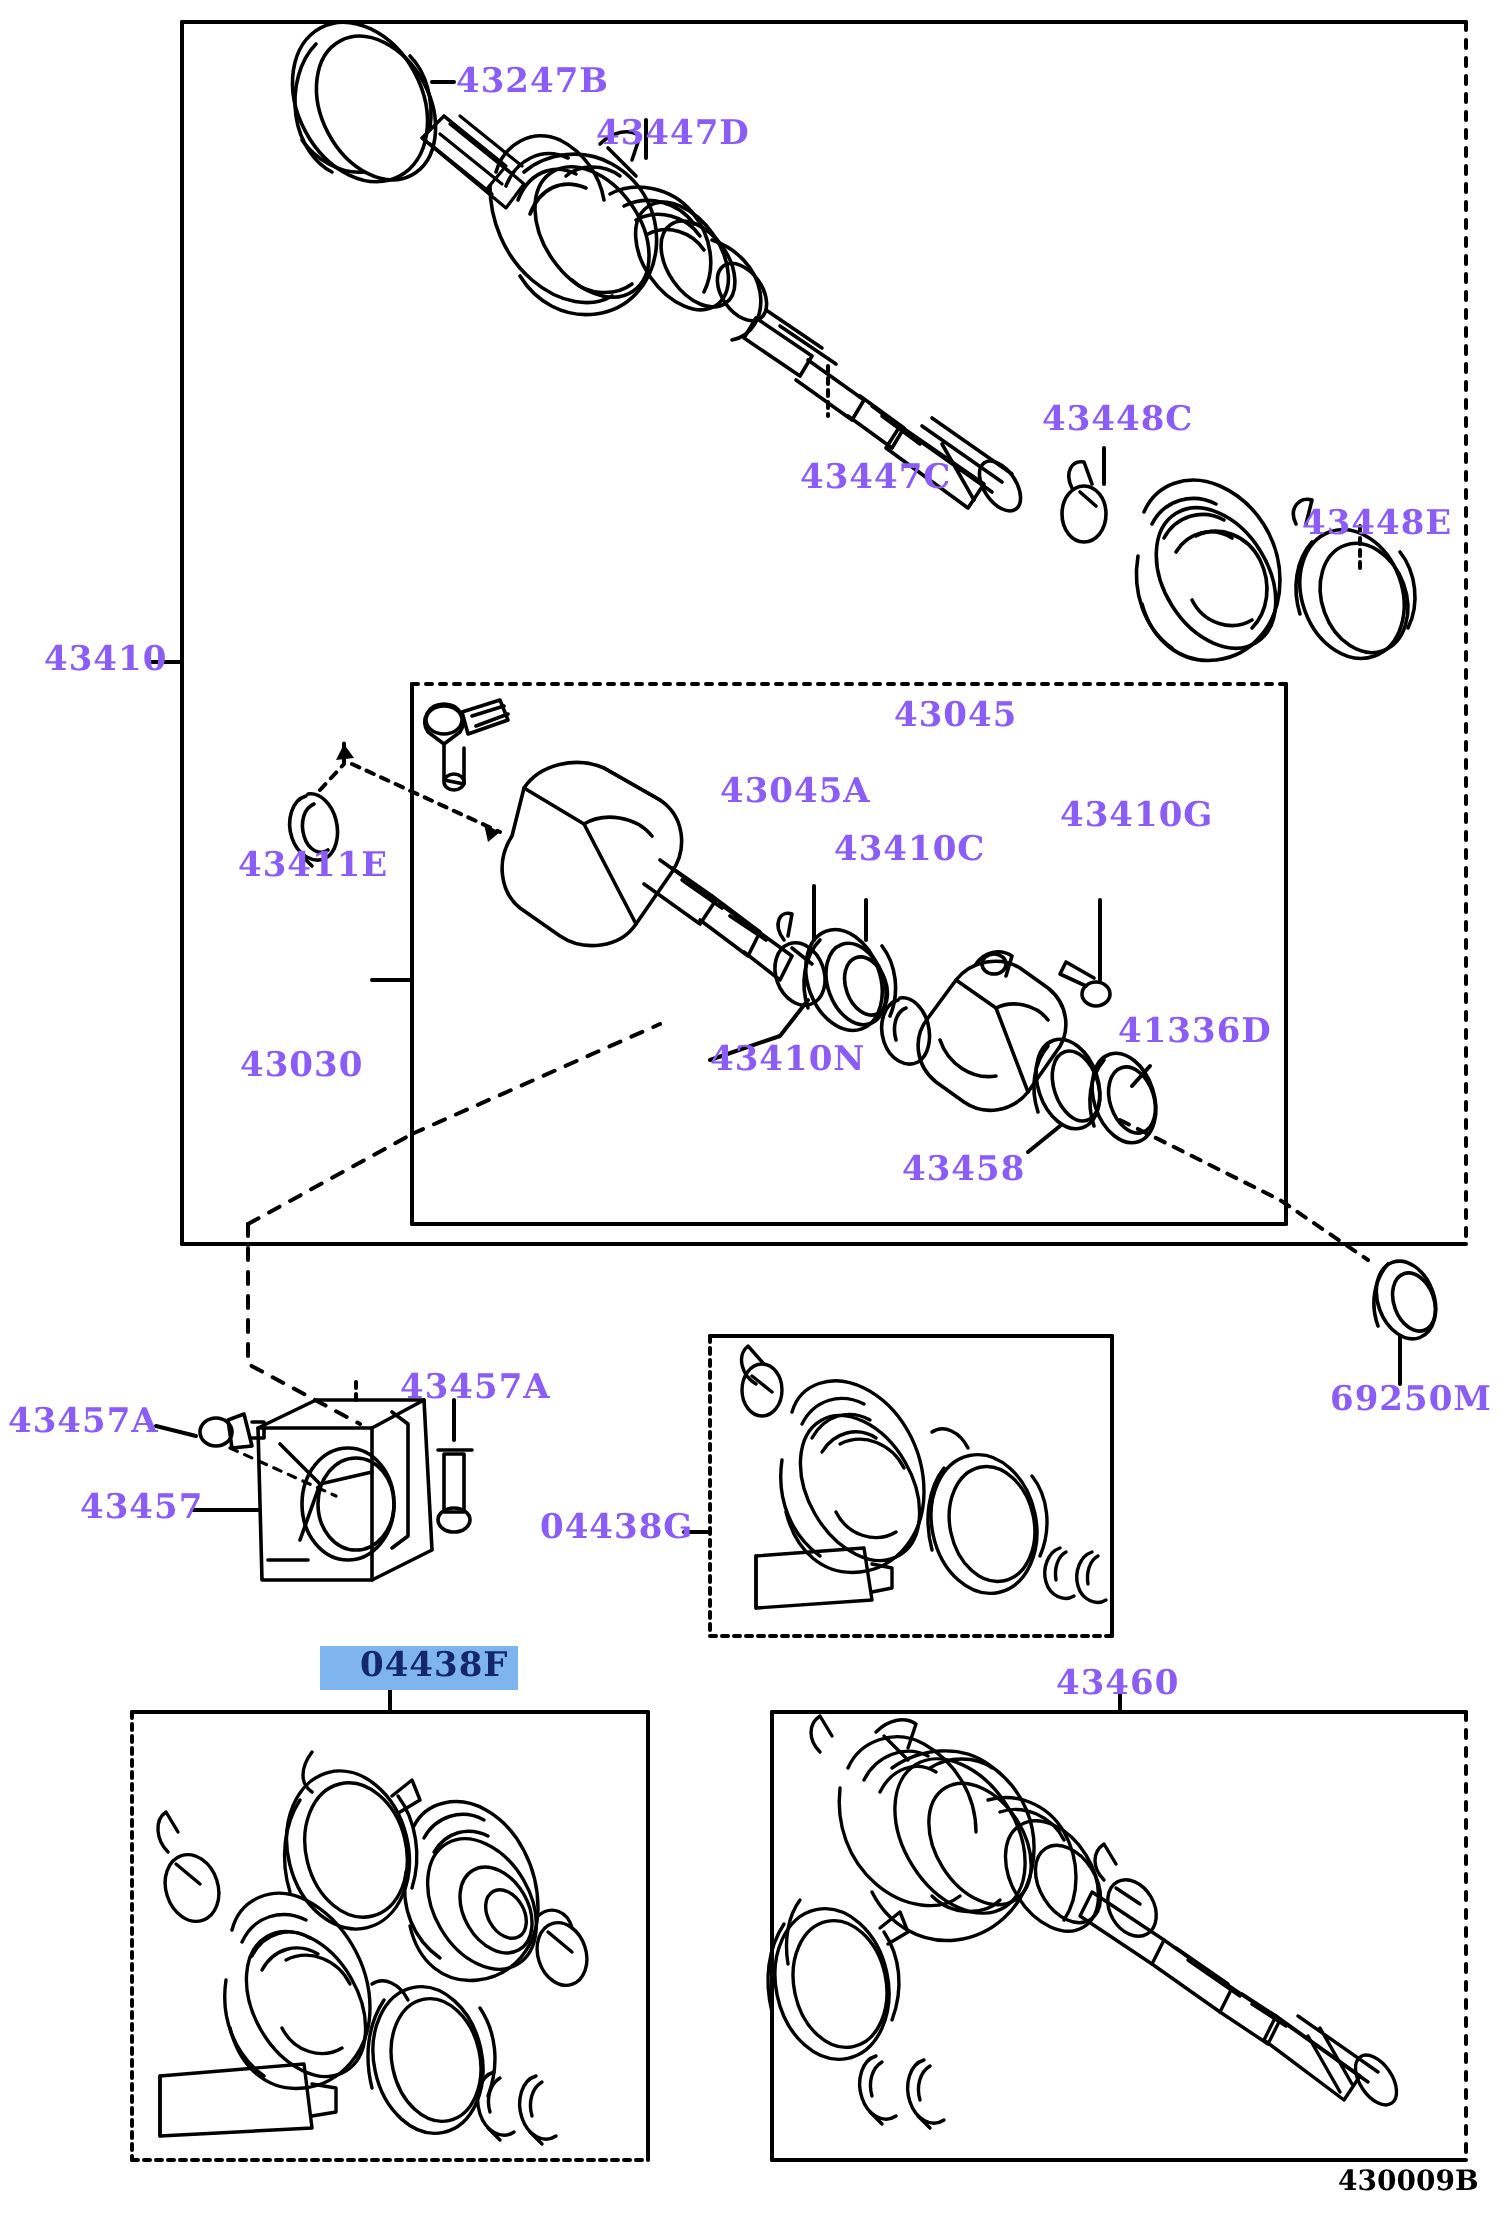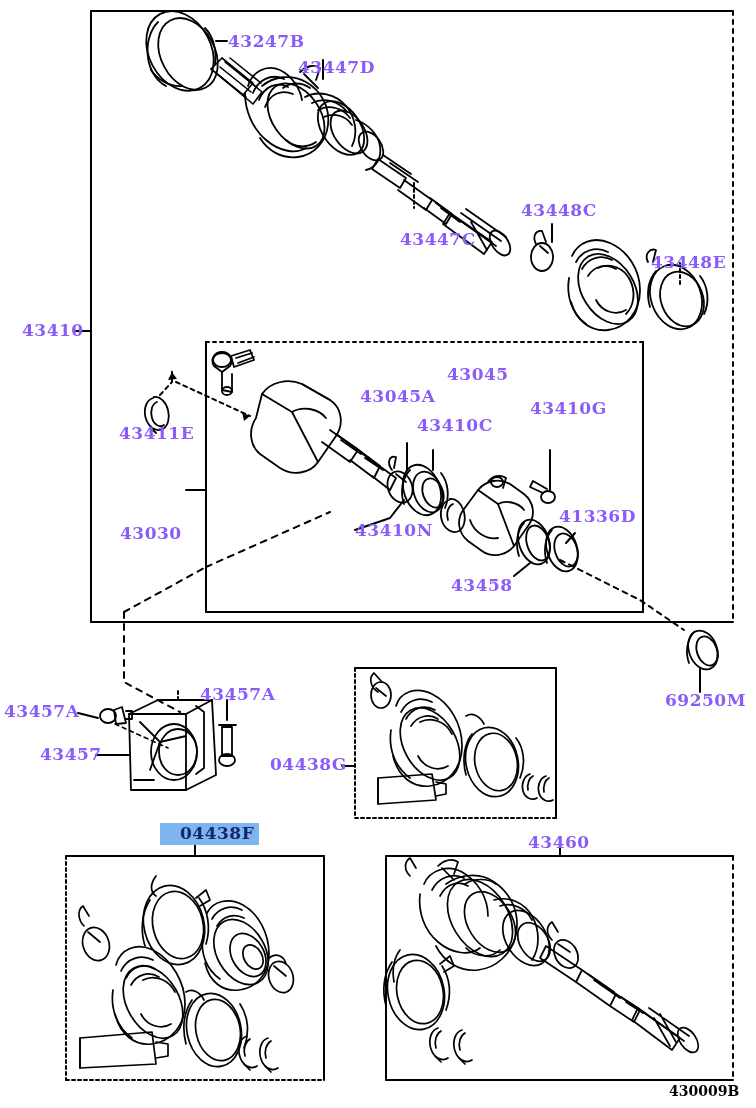--- a/index.html
+++ b/index.html
@@ -438,21 +438,21 @@
   <div class="part-label" style="left:228px; top:33px;">43247B</div>
   <div class="part-label" style="left:298px; top:59px;text-align:center;">43447D</div>
   <div class="part-label" style="left:372px; top:231px;margin-left:28px;">43447C</div>
   <div class="part-label" style="left:521px; top:202px;">43448C</div>
   <div class="part-label" style="left:651px; top:254px;">43448E</div>
 
   <div class="part-label" style="left:22px;  top:322px;">43410</div>
   <div class="part-label" style="left:119px; top:425px;">43411E</div>
   <div class="part-label" style="left:120px; top:481px;margin-top:44px;">43030</div>
 
-  <div class="part-label" style="left:447px; top:366px;">43045</div>
+  <div class="part-label" style="left:447px; top:350px;">43045</div>
   <div class="part-label" style="left:360px; top:388px;">43045A</div>
   <div class="part-label" style="left:417px; top:417px;">43410C</div>
   <div class="part-label" style="left:530px; top:400px;">43410G</div>
   <div class="part-label" style="left:355px; top:522px;">43410N</div>
   <div class="part-label" style="left:559px; top:508px;">41336D</div>
   <div class="part-label" style="left:451px; top:577px;">43458</div>
   <div class="part-label" style="left:665px; top:692px;">69250M</div>
 
   <div class="part-label" style="left:4px;   top:703px;">43457A</div>
   <div class="part-label" style="left:200px; top:686px;">43457A</div>

